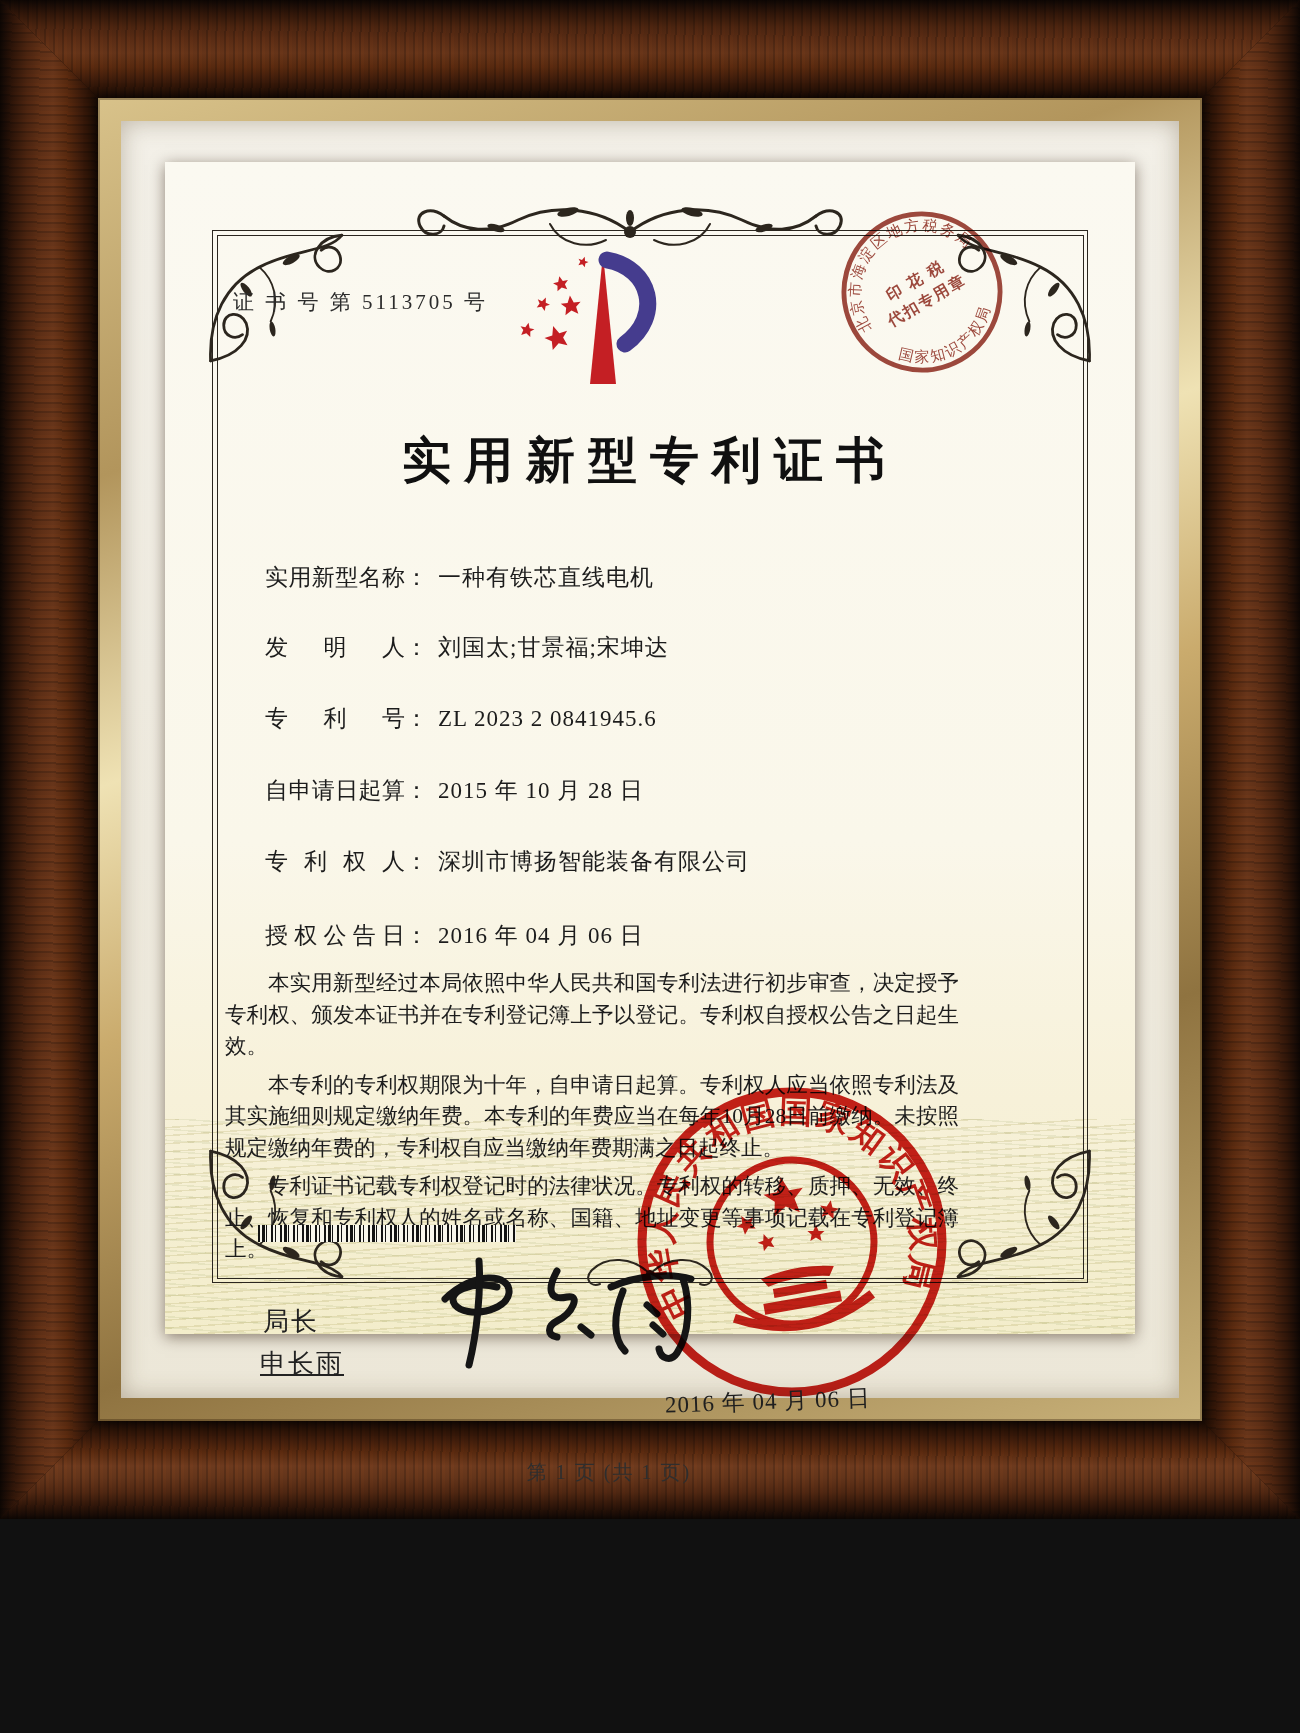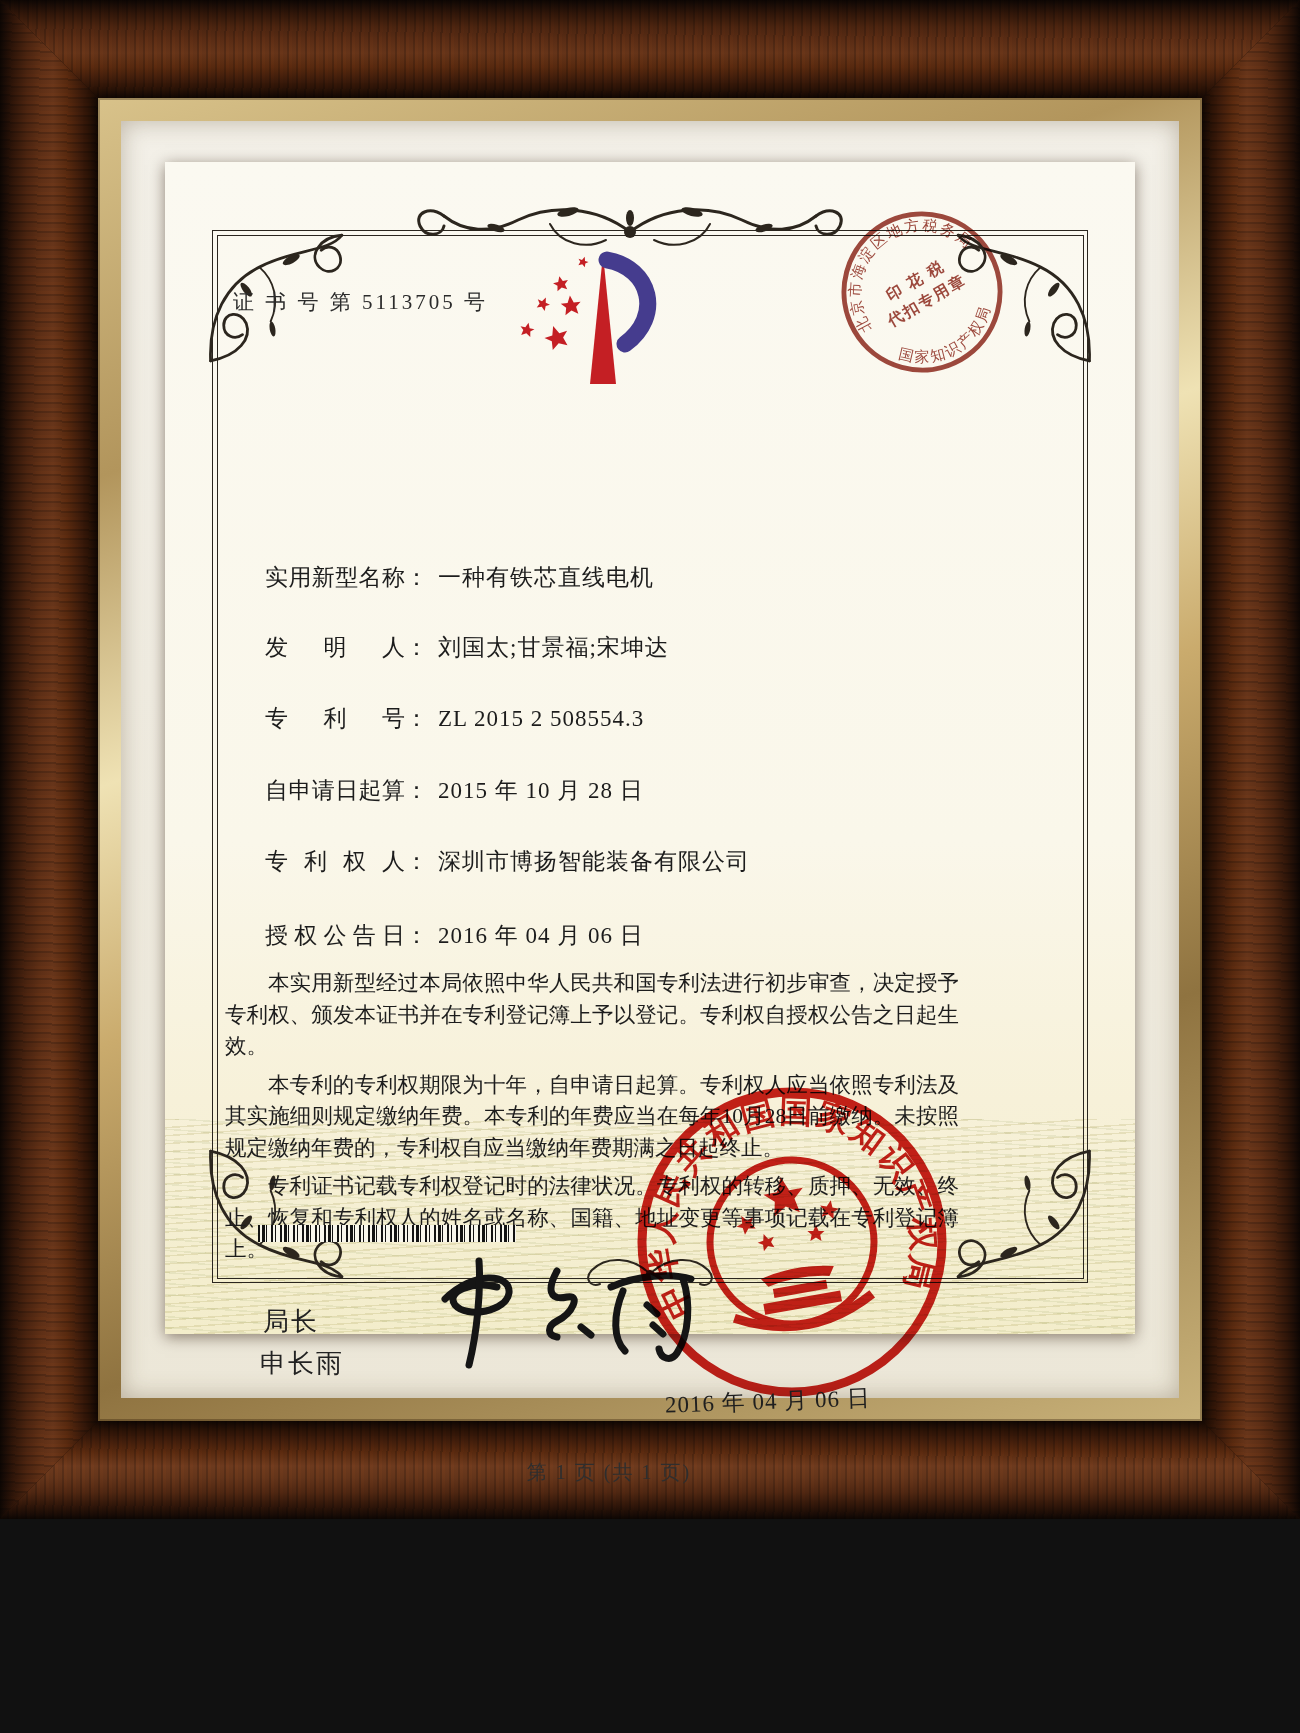--- a/index.html
+++ b/index.html
@@ -56,21 +56,21 @@
   .field{position:absolute;left:0;font-size:23px;color:#1c1c1c;white-space:nowrap;}
   .flabel{display:inline-block;width:140px;text-align:justify;text-align-last:justify;text-justify:inter-character;margin-left:32px;}
   .fcolon{display:inline-block;margin-right:10px;}
   .fvalue{letter-spacing:1px;}
   .paragraphs{position:absolute;left:53px;top:799px;width:748px;font-size:21.5px;line-height:31.5px;
       text-align:justify;color:#1d1d1d;}
   .paragraphs p{margin:7px;text-indent:2em;font-family:Liberation Serif, serif;}
   .barcode{position:absolute;left:93px;top:1063px;width:258px;height:17px;
       background:repeating-linear-gradient(90deg,#121212 0 2px,#f8f6ec 2px 4px,#121212 4px 7px,#f8f6ec 7px 8px,#121212 8px 9px,#f8f6ec 9px 13px,#121212 13px 15px,#f8f6ec 15px 17px,#121212 17px 18px,#f8f6ec 18px 22px);}
   .director-title{position:absolute;left:98px;top:1142px;font-size:26px;color:#222;letter-spacing:2px;}
-  .director-name{position:absolute;left:95px;top:1184px;font-size:26px;color:#222;letter-spacing:2px;}
+  .director-name{position:absolute;left:95px;top:1184px;font-size:26px;color:#222;letter-spacing:2px;text-decoration:underline;}
   .signature{position:absolute;left:250px;top:1085px;width:320px;height:130px;}
   .sig{fill:none;stroke:#151515;stroke-width:7;stroke-linecap:round;stroke-linejoin:round;}
   .seal{position:absolute;left:462px;top:915px;width:330px;height:330px;transform:rotate(-10deg);
       mix-blend-mode:multiply;opacity:.95;}
   .seal-ring-text{font-size:33px;font-weight:700;letter-spacing:2.5px;font-family:"Liberation Serif","DejaVu Serif",serif;}
   .seal-date{position:absolute;left:500px;top:1224px;font-size:23px;letter-spacing:1px;color:#1f1f1f;transform:rotate(-2deg);}
   .footer{position:absolute;left:70px;width:748px;top:1297px;text-align:center;font-size:20px;color:#2e2e2e;letter-spacing:2px;}
   .tax-stamp{position:absolute;left:669px;top:42px;width:176px;height:176px;transform:rotate(-30deg);
       mix-blend-mode:multiply;opacity:.85;}
   .stamp-txt{font-size:15px;letter-spacing:2px;font-family:"Liberation Serif","DejaVu Serif",serif;}
@@ -161,30 +161,31 @@
         <use href="#starPath" transform="translate(58,38) scale(0.8) rotate(-12)"></use>
         <use href="#starPath" transform="translate(40,58) scale(0.7) rotate(24)"></use>
         <use href="#starPath" transform="translate(68,60) scale(1.05) rotate(-6)"></use>
         <use href="#starPath" transform="translate(24,84) scale(0.75) rotate(12)"></use>
         <use href="#starPath" transform="translate(54,92) scale(1.25) rotate(-18)"></use>
       </g>
       <polygon points="100,8 113,138 87,138" fill="#c41f24"></polygon>
       <path d="M104,14 C148,22 160,70 122,98" fill="none" stroke-width="17" stroke-linecap="round" stroke="#453c8e"></path>
     </svg>
 
+    <div class="title">实用新型专利证书</div>
 
     <div class="fields">
       <div class="field" style="top:0">
         <span class="flabel">实用新型名称</span><span class="fcolon">：</span><span class="fvalue">一种有铁芯直线电机</span>
       </div>
       <div class="field" style="top:70px">
         <span class="flabel">发明人</span><span class="fcolon">：</span><span class="fvalue">刘国太;甘景福;宋坤达</span>
       </div>
       <div class="field" style="top:141px">
-        <span class="flabel">专利号</span><span class="fcolon">：</span><span class="fvalue">ZL 2015 2 508554.3</span>
+        <span class="flabel">专利号</span><span class="fcolon">：</span><span class="fvalue">ZL 2023 2 0841945.6</span>
       </div>
       <div class="field" style="top:213px">
         <span class="flabel">自申请日起算</span><span class="fcolon">：</span><span class="fvalue">2015 年 10 月 28 日</span>
       </div>
       <div class="field" style="top:284px">
         <span class="flabel">专利权人</span><span class="fcolon">：</span><span class="fvalue">深圳市博扬智能装备有限公司</span>
       </div>
       <div class="field" style="top:358px">
         <span class="flabel">授权公告日</span><span class="fcolon">：</span><span class="fvalue">2016 年 04 月 06 日</span>
       </div>

